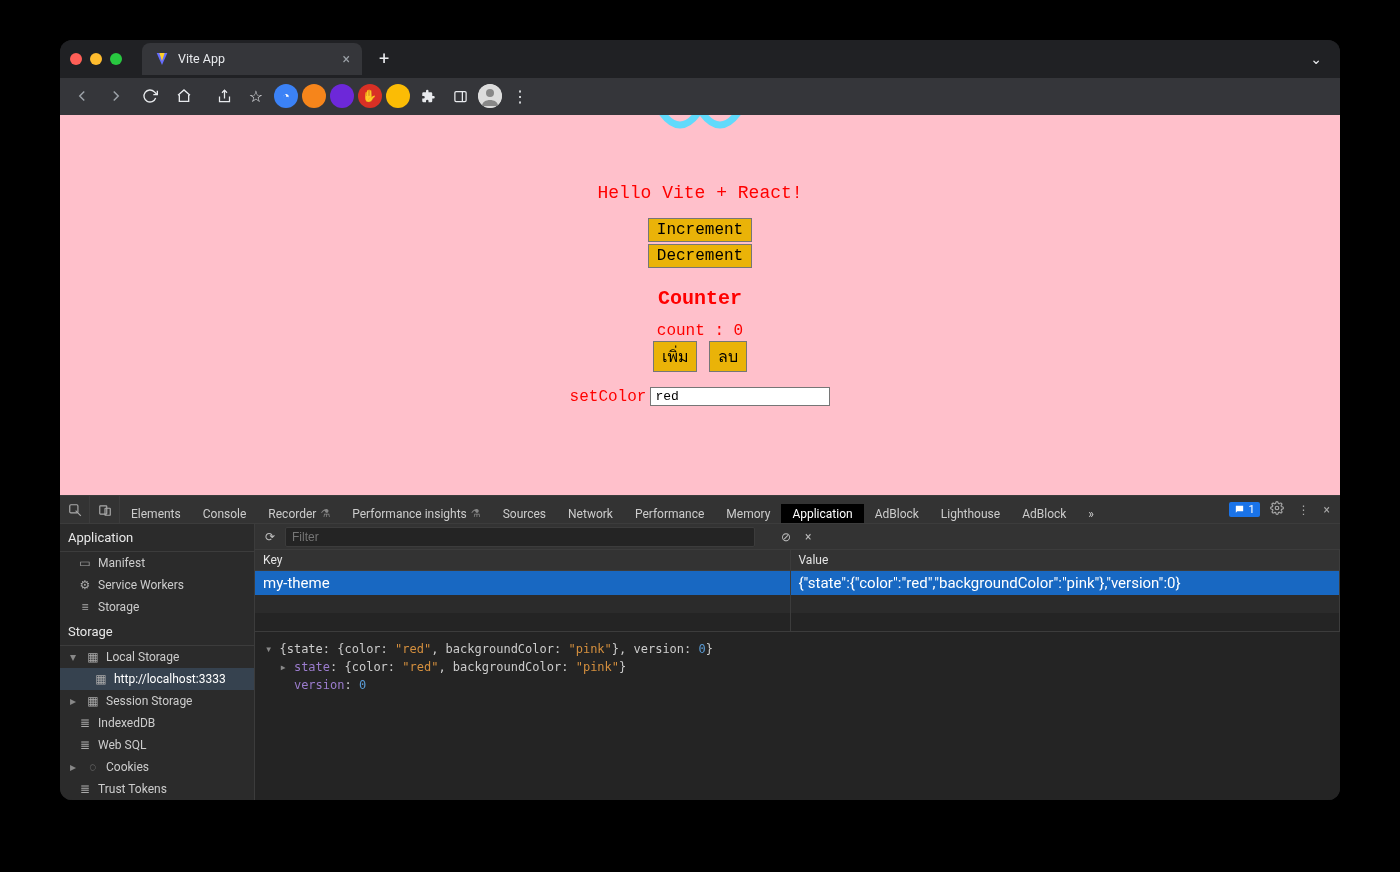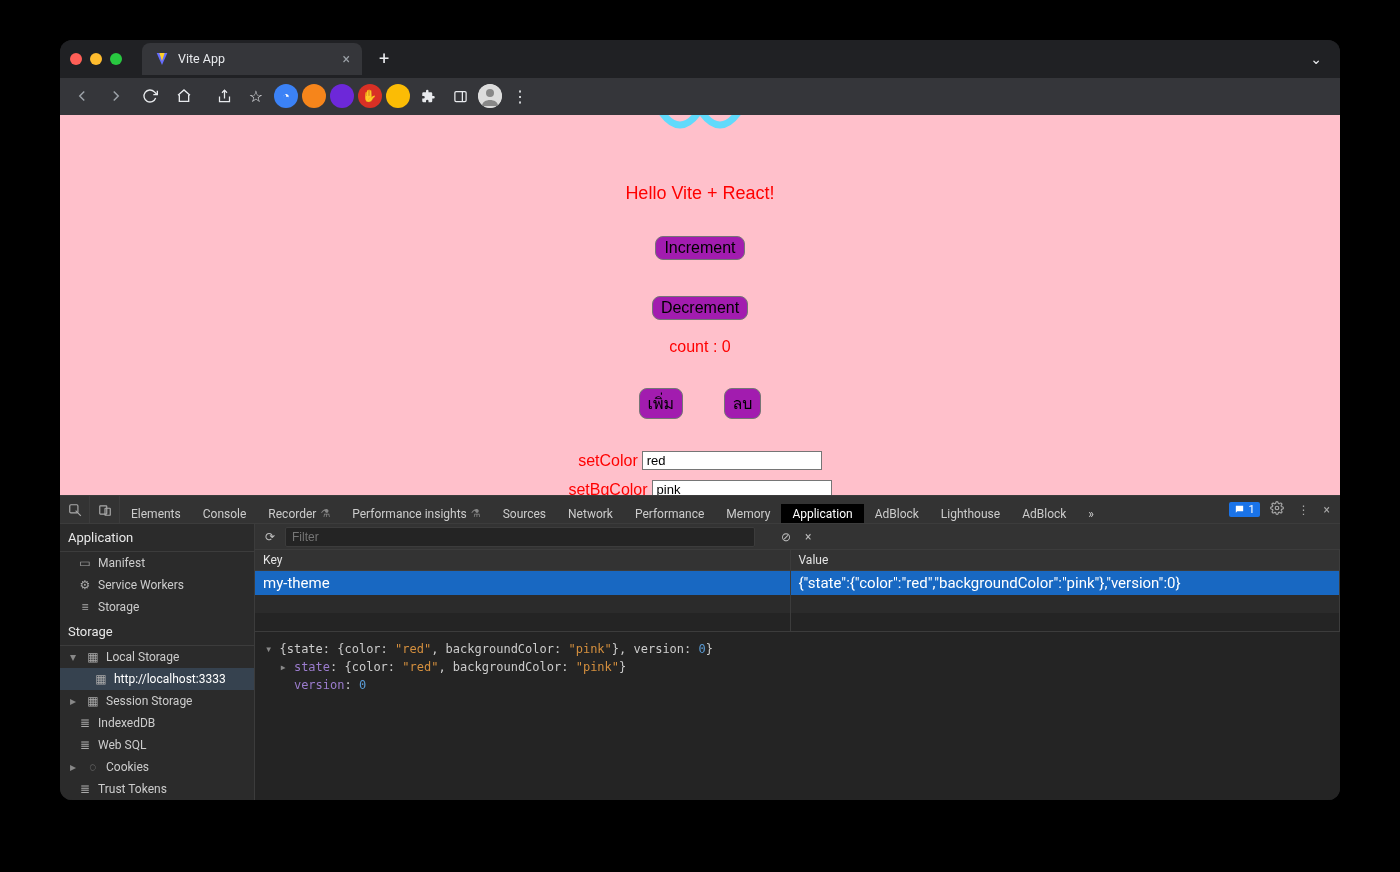--- a/index.html
+++ b/index.html
@@ -67,34 +67,34 @@
   .avatar { width:24px; height:24px; border-radius:50%; background:#ddd; overflow:hidden; }
 
   
   .viewport {
     flex: 0 0 380px;
     background: pink;
     overflow: hidden;
     position: relative;
     color: red;
     text-align: center;
-    font-family: Liberation Sans, sans-serif;
+    font-family: Liberation Mono, monospace;
   }
   .logo-fragment {
     position:absolute; top:-10px; left:50%; transform:translateX(-50%);
   }
   .app-body { padding-top: 50px; }
   .app-body h3 { font-weight:400; font-size:18px; margin: 18px 0 14px; }
   .btns button, .btns2 button {
-    font-size:16px; padding:2px 8px; margin:18px;
-    background:#a21caf; border:1px solid #767676; border-radius:8px;
+    font-size:16px; padding:2px 8px; margin:1px;
+    background:#eab308; border:1px solid #767676; border-radius:0;
     font-family: inherit; color:#000;
   }
   .counter-h { font-size:20px; font-weight:700; margin:18px 0 12px; }
-  .count-line { font-size:16px; margin-bottom:14px; }
+  .count-line { font-size:16px; }
   .btns2 { margin-bottom:14px; }
   .field-row { display:flex; align-items:center; justify-content:center; gap:4px; margin:10px 0; font-size:16px; }
   .field-row input {
     font-size:13px; padding:1px 4px; width:180px; border:1px solid #767676;
     background:#fff; color:#000; font-family: inherit;
   }
 
   
   .devtools {
     flex: 1;
@@ -247,32 +247,29 @@
       <svg width="90" height="30" viewBox="0 0 90 30">
           <path d="M5 5 Q 25 35, 45 5 Q 65 35, 85 5" stroke="#61dafb" stroke-width="7" fill="none" stroke-linecap="round"></path>
         </svg>
     </div>
     <div class="app-body">
       <h3>Hello Vite + React!</h3>
       <div class="btns">
         <button>Increment</button><br>
         <button>Decrement</button>
       </div>
+      <div class="counter-h">Counter</div>
       <div class="count-line">count : 0</div>
       <div class="btns2">
         <button>เพิ่ม</button>
         <button>ลบ</button>
       </div>
       <div class="field-row">
         <span>setColor</span>
         <input value="red" style="">
-      </div>
-      <div class="field-row">
-        <span>setBgColor</span>
-        <input value="pink" style="">
       </div>
     </div>
   </div>
 
   <div class="devtools">
     <div class="dt-tabs">
       <div class="dt-tab-ico">
         <svg width="14" height="14" viewBox="0 0 24 24" fill="none" stroke="#aaa" stroke-width="2">
             <rect x="3" y="3" width="14" height="14" rx="2"></rect>
             <path d="M13 13 L22 22"></path>

